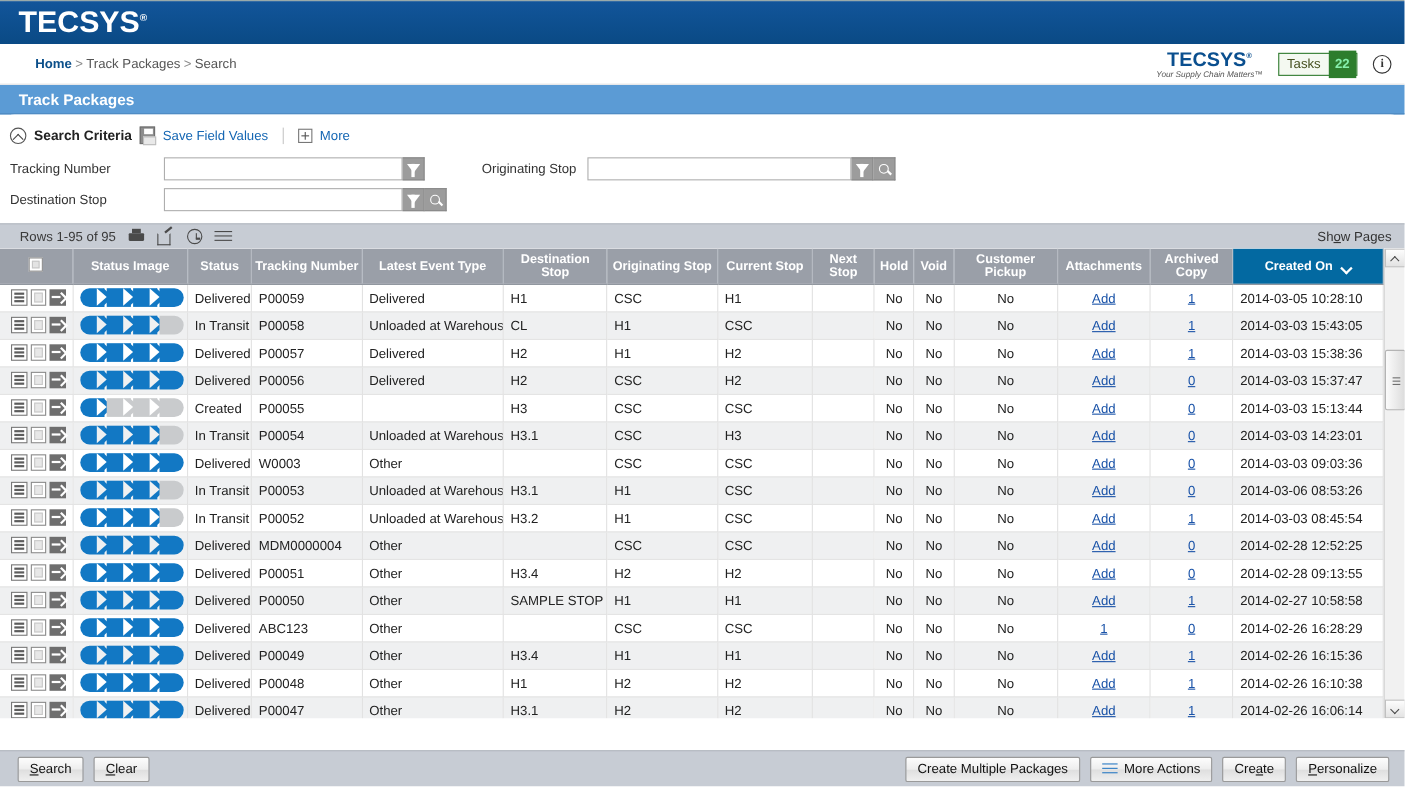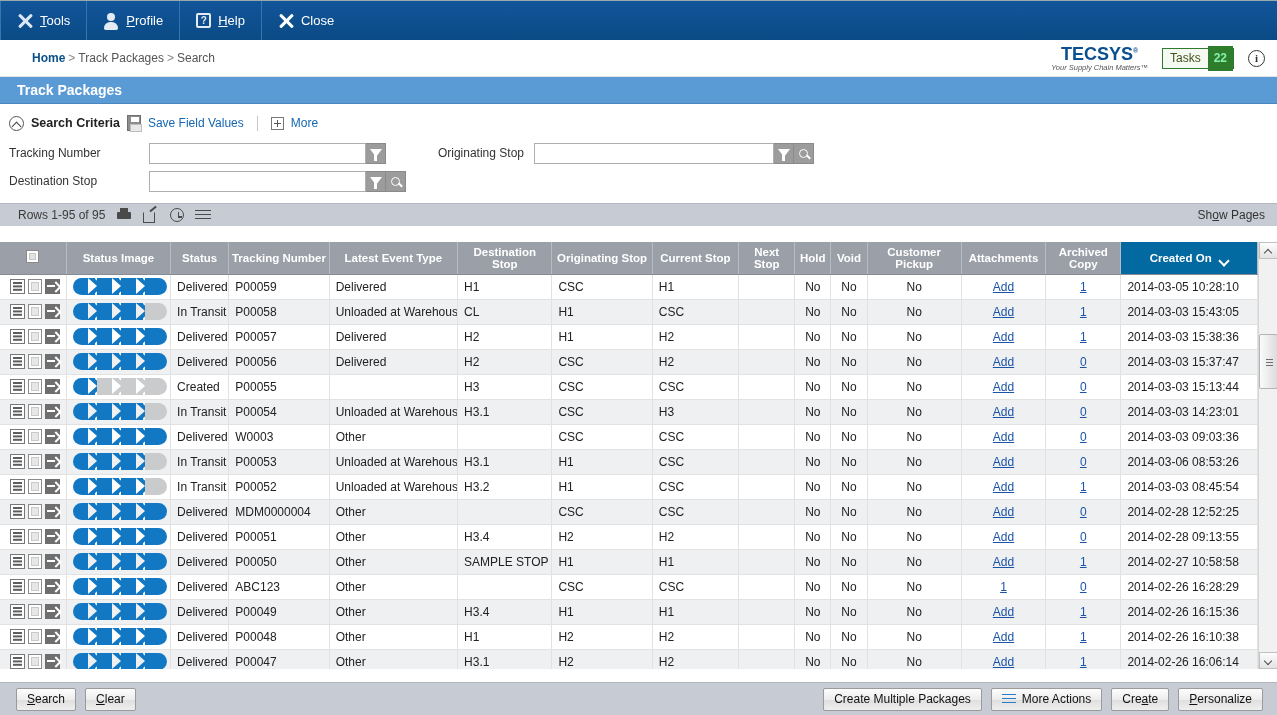--- a/index.html
+++ b/index.html
@@ -184,21 +184,21 @@
   .clock-ic::before{content:"";position:absolute;left:6.2px;top:3px;width:1.6px;height:5px;background:#4a4a4a;}
   .clock-ic::after{content:"";position:absolute;left:7px;top:7px;width:4px;height:1.6px;background:#4a4a4a;}
   .menu-ic::before{
     content:"";position:absolute;left:0px;top:2px;width:16px;height:1.9px;background:#4a4a4a;
     box-shadow:0 4px 0 #4a4a4a, 0 8px 0 #4a4a4a;
   }
   .showpages{ color:#333; font-size:12px; cursor:pointer;}
   .showpages u{ text-decoration:underline; }
 
   
-  .gridwrap{ position:relative; width:1277px; height:427px; background:#fff; overflow:hidden;margin-top:16px;}
+  .gridwrap{ position:relative; width:1277px; height:427px; background:#fff; overflow:hidden;}
   table.grid{ border-collapse:collapse; width:1258px; table-layout:fixed;}
   table.grid th{
     background:#9a9fa8; color:#fff; font-size:11.5px; font-weight:bold;
     text-align:center; padding:3px 2px; height:32px;
     border-right:1px solid #b7bcc4; border-bottom:1px solid #868c95;
     vertical-align: middle; line-height:12px;
   }
   table.grid th.sorted{ background:#0369a1; }
   table.grid td{
     font-size:12px; color:#222; padding:3px 6px; height:25px;
@@ -304,37 +304,22 @@
     content:"";position:absolute;left:0;top:0;width:14px;height:1.9px;background:#2b7bc4;
     box-shadow:0 4px 0 #2b7bc4, 0 8px 0 #2b7bc4;
   }
 </style>
 </head>
 <body>
 
 <div id="app">
 
   <div class="topbar">
-    <div class="topnav">
-      <div class="topnav-item">
-        <span class="ic ic-tools"></span>
-        <span class="lbl"><u>T</u><span>ools</span></span>
-      </div>
-      <div class="topnav-item">
-        <span class="ic ic-profile"></span>
-        <span class="lbl"><u>P</u><span>rofile</span></span>
-      </div>
-      <div class="topnav-item">
-        <span class="ic ic-help"></span>
-        <span class="lbl"><u>H</u><span>elp</span></span>
-      </div>
-      <div class="topnav-item">
-        <span class="ic ic-close"></span>
-        <span class="lbl">Close</span>
-      </div>
+    <div class="brand">
+      <span class="brand-logo"><span>TECSYS</span><sup>®</sup></span>
     </div>
   </div>
 
   <div class="crumbrow">
     <div class="crumb">
       <a>Home</a><span class="sep">&gt;</span><span class="mid">Track Packages</span><span class="sep">&gt;</span><span class="cur">Search</span>
     </div>
     <div class="crumb-right">
       <div class="mini-logo">
         <div class="m1"><span>TECSYS</span><sup>®</sup></div>

